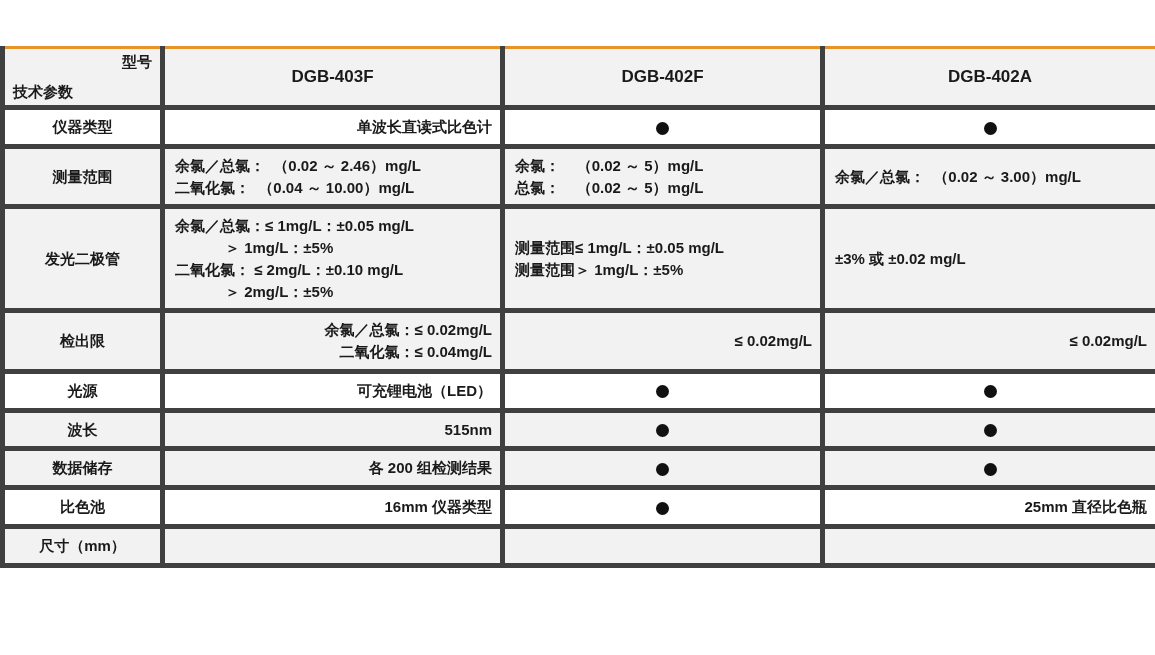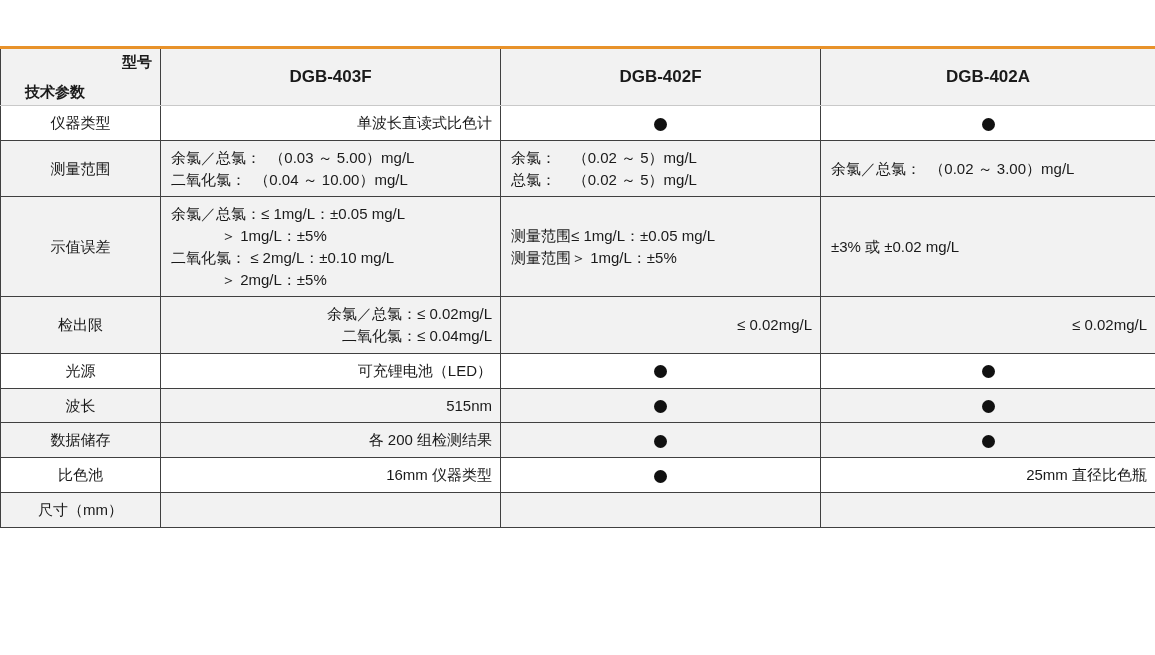--- a/index.html
+++ b/index.html
@@ -23,27 +23,27 @@
     border-collapse: collapse;
     width: 1155px;
     table-layout: fixed;
   }
   table.spec col.c0 { width: 160px; }
   table.spec col.c1 { width: 340px; }
   table.spec col.c2 { width: 320px; }
   table.spec col.c3 { width: 335px; }
 
   table.spec td, table.spec th {
-    border: 1px solid #404040;
+    border: 5px solid #404040;
     padding: 6px 8px;
     text-align: center;
     vertical-align: middle;
     font-size: 15px;
     line-height: 1.45;
-    font-weight: normal;
+    font-weight: bold;
   }
   
   tr.head th {
     background: #f2f2f2;
     border-top: 3px solid #e8922a;
     border-bottom: 1px solid #c9c9c9;
     font-weight: bold;
     font-size: 17px;
     height: 48px;
     padding: 4px 8px;
@@ -73,21 +73,21 @@
   th.corner .lbl-top {
     position: absolute;
     top: 2px;
     right: 8px;
     font-size: 15px;
     font-weight: bold;
   }
   th.corner .lbl-bot {
     position: absolute;
     bottom: 2px;
-    left: 24px;
+    left: 8px;
     font-size: 15px;
     font-weight: bold;
   }
   
   tbody tr.odd td { background: #ffffff; }
   tbody tr.even td { background: #f2f2f2; }
 
   td.param {
     font-size: 15px;
   }
@@ -141,33 +141,33 @@
           <td class="param">仪器类型</td>
           <td class="cell">
             <span class="ln ctr">单波长直读式比色计</span>
           </td>
           <td class="cell"><span class="dot"></span></td>
           <td class="cell"><span class="dot"></span></td>
         </tr>
         <tr class="even">
           <td class="param">测量范围</td>
           <td class="cell left">
-            <span class="ln">余氯／总氯：  （0.03 ～ 5.00）mg/L</span>
+            <span class="ln">余氯／总氯：  （0.02 ～ 2.46）mg/L</span>
             <span class="ln">二氧化氯：  （0.04 ～ 10.00）mg/L</span>
           </td>
           <td class="cell left">
             <span class="ln">余氯：    （0.02 ～ 5）mg/L</span>
             <span class="ln">总氯：    （0.02 ～ 5）mg/L</span>
           </td>
           <td class="cell left">
             <span class="ln">余氯／总氯：  （0.02 ～ 3.00）mg/L</span>
           </td>
         </tr>
         <tr class="even">
-          <td class="param">示值误差</td>
+          <td class="param">发光二极管</td>
           <td class="cell left">
             <span class="ln">余氯／总氯：≤ 1mg/L：±0.05 mg/L</span>
             <span class="ln">            ＞ 1mg/L：±5%</span>
             <span class="ln">二氧化氯： ≤ 2mg/L：±0.10 mg/L</span>
             <span class="ln">            ＞ 2mg/L：±5%</span>
           </td>
           <td class="cell left">
             <span class="ln">测量范围≤ 1mg/L：±0.05 mg/L</span>
             <span class="ln">测量范围＞ 1mg/L：±5%</span>
           </td>

